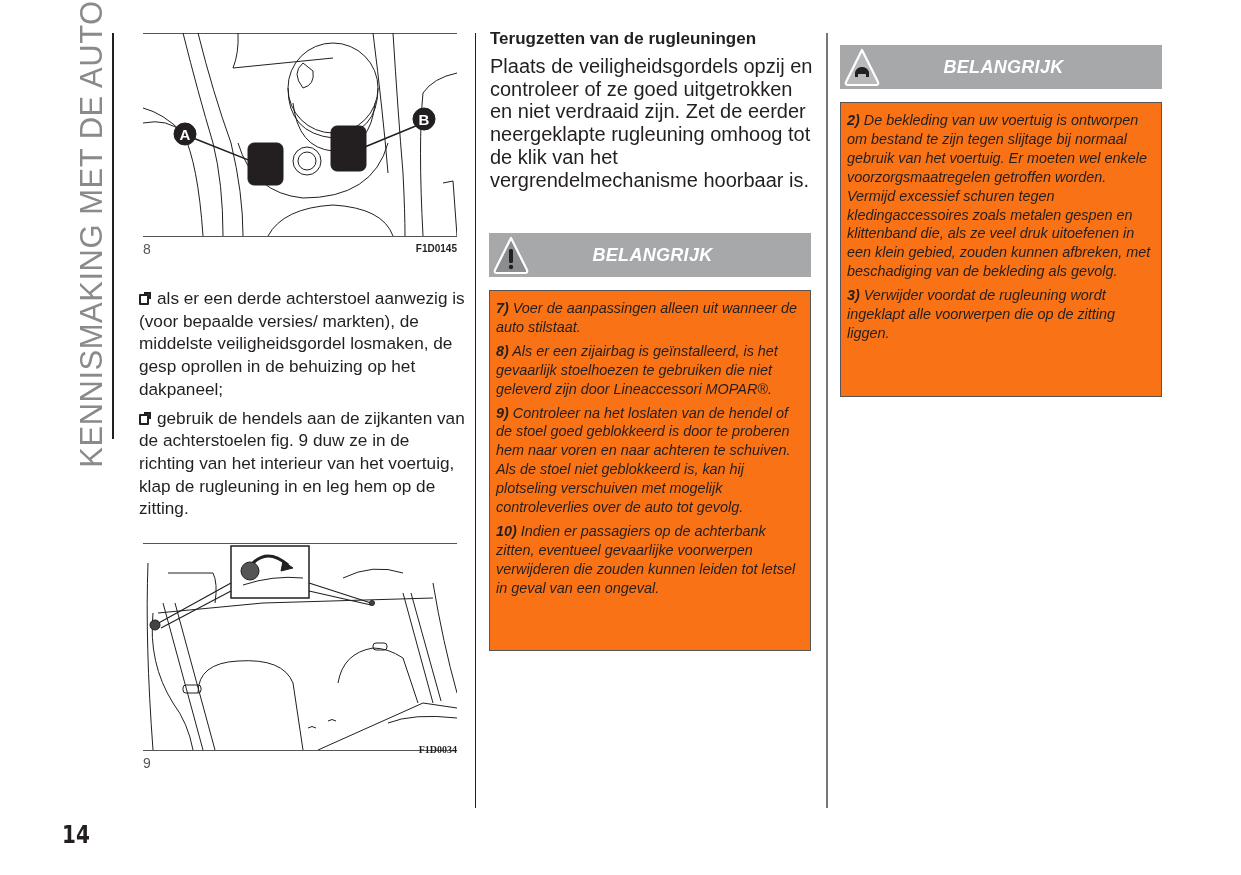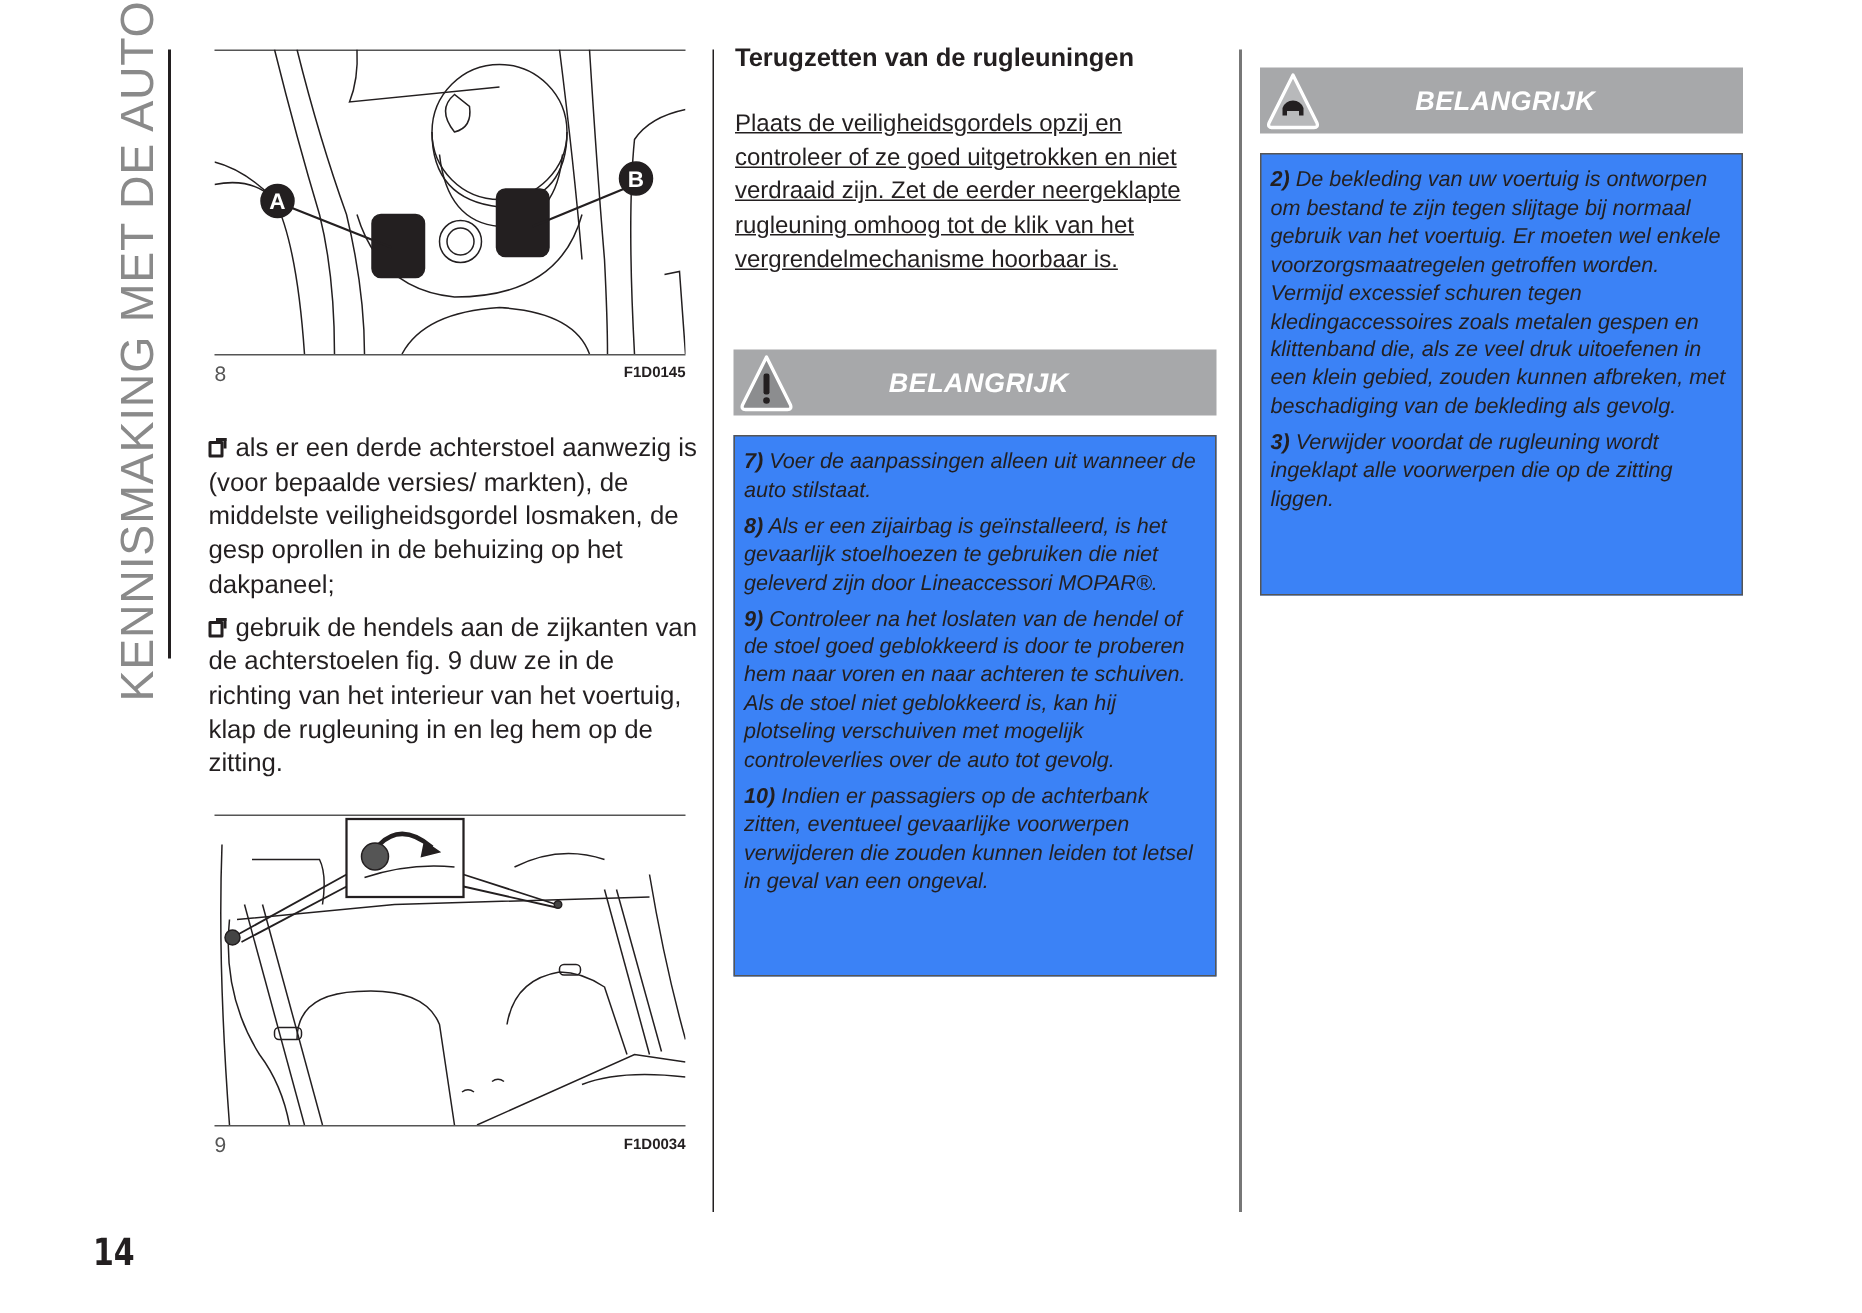--- a/index.html
+++ b/index.html
@@ -16,33 +16,33 @@
   .fig svg { position:absolute; left:0; top:0; }
   .fig .fig-num { position:absolute; left:0; font-size:14px; color:#555; }
   .fig .fig-code { position:absolute; right:0; font-size:10px; font-weight:bold; color:#231f20; }
   #fig8 { top:33px; height:222px; }
   #fig8 .rule-bot { top:203px; }
   #fig8 .fig-num, #fig8 .fig-code { top:208px; }
   #fig8 .fig-code { top:210px; }
   #fig9 { top:543px; height:232px; }
   #fig9 .rule-bot { top:207px; }
   #fig9 .fig-num { top:212px; }
-  #fig9 .fig-code { top:215px; }
+  #fig9 .fig-code { top:201px;font-family:Liberation Serif, serif; }
   .bullet-text { position:absolute; left:139px; width:330px; font-size:17.2px; line-height:22.7px; color:#231f20; }
   .bullet-text p { margin:0 0 6px 0; }
   .sq { display:inline-block; width:10px; height:11px; border:2px solid #231f20; border-radius:1px; margin-right:8px; vertical-align:-1px; position:relative; box-sizing:border-box; }
   .sq::after { content:""; position:absolute; right:-4px; top:-4px; width:5px; height:5px; border-top:2px solid #231f20; border-right:2px solid #231f20; }
   .heading { position:absolute; left:490px; top:29px; font-size:17px; font-weight:bold; color:#231f20; }
-  .body-text { position:absolute; left:490px; top:72px; width:325px; font-size:16px; line-height:22.7px; margin:0;text-decoration:underline; }
+  .body-text { position:absolute; left:490px; top:55px; width:325px; font-size:20px; line-height:22.7px; margin:0; }
   .warn-bar { position:absolute; height:44px; background:#a7a8aa; }
   .warn-bar .label { position:absolute; left:0; right:0; top:0; bottom:0; display:flex; align-items:center; justify-content:center; color:#fff; font-weight:bold; font-style:italic; font-size:18px; letter-spacing:0.3px; padding-left:5px; }
   .warn-bar .icon { position:absolute; left:3px; top:2px; width:38px; height:40px; }
   #warn1 { left:489px; top:233px; width:322px; }
   #warn2 { left:840px; top:45px; width:322px; }
-  .note-box { position:absolute; border:1.5px solid #555; background:#3b82f6; padding:8px 6px 8px 6px; box-sizing:border-box; font-style:italic; font-size:14.4px; line-height:18.9px; color:#231f20; }
+  .note-box { position:absolute; border:1.5px solid #555; background:#f97316; padding:8px 6px 8px 6px; box-sizing:border-box; font-style:italic; font-size:14.4px; line-height:18.9px; color:#231f20; }
   .note-box p { margin:0 0 5px 0; }
   .note-box b { font-weight:bold; }
   #notes1 { left:489px; top:290px; width:322px; height:361px; }
   #notes2 { left:840px; top:102px; width:322px; height:295px; }
   .page-num { position:absolute; left:62px; top:820px; font-size:25px; font-weight:bold; color:#231f20; font-family:"DejaVu Sans", sans-serif; transform:scaleX(0.8); transform-origin:left; }
 </style>
 </head>
 <body>
 
 <div class="side-title">

